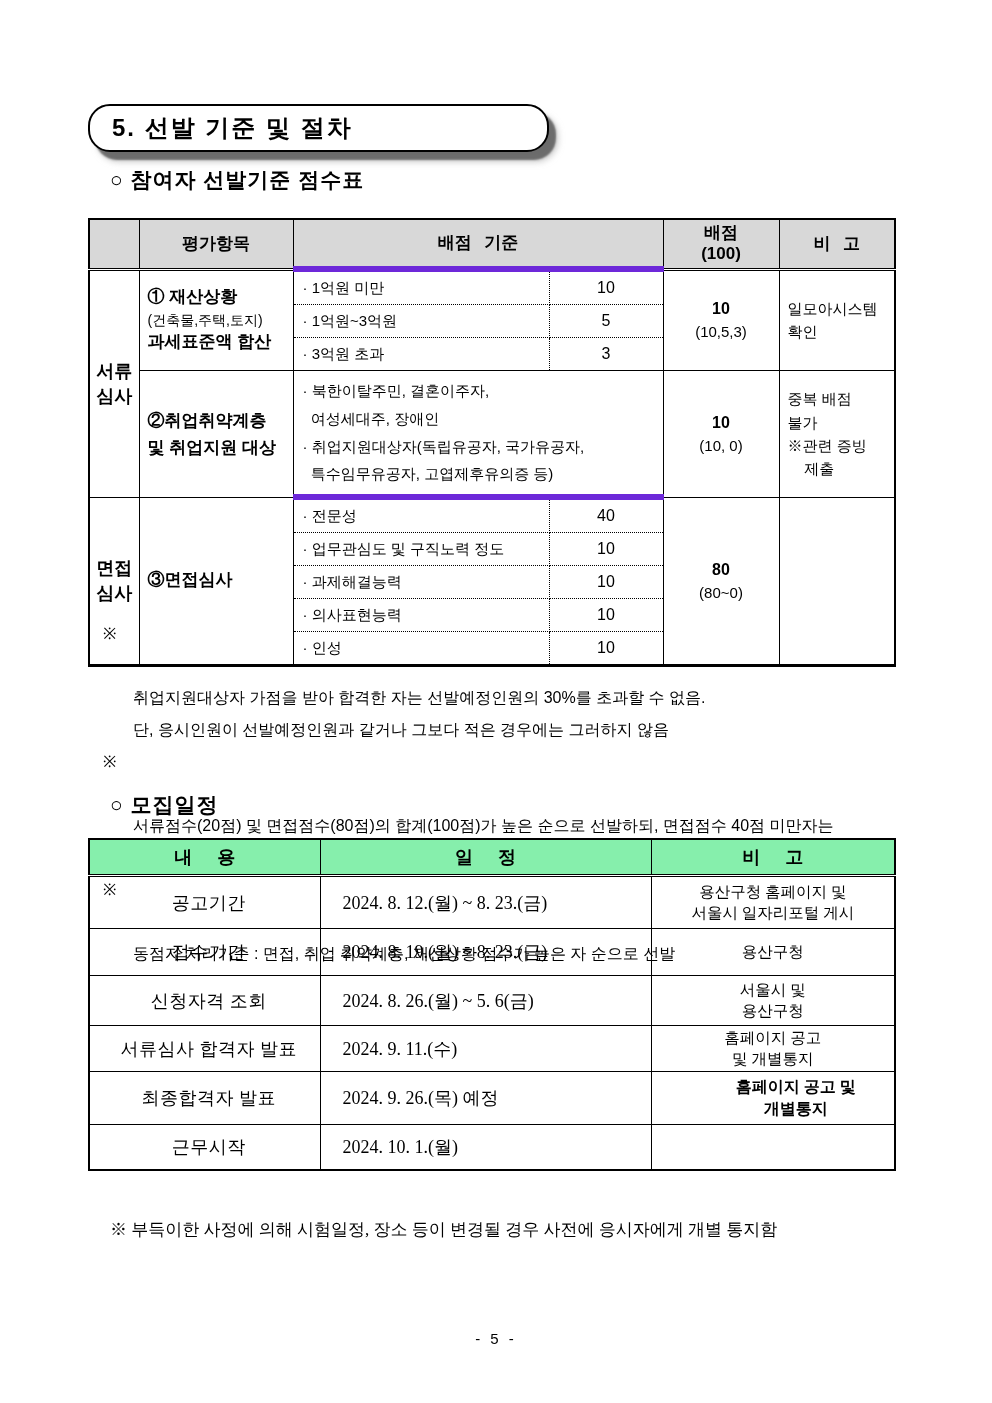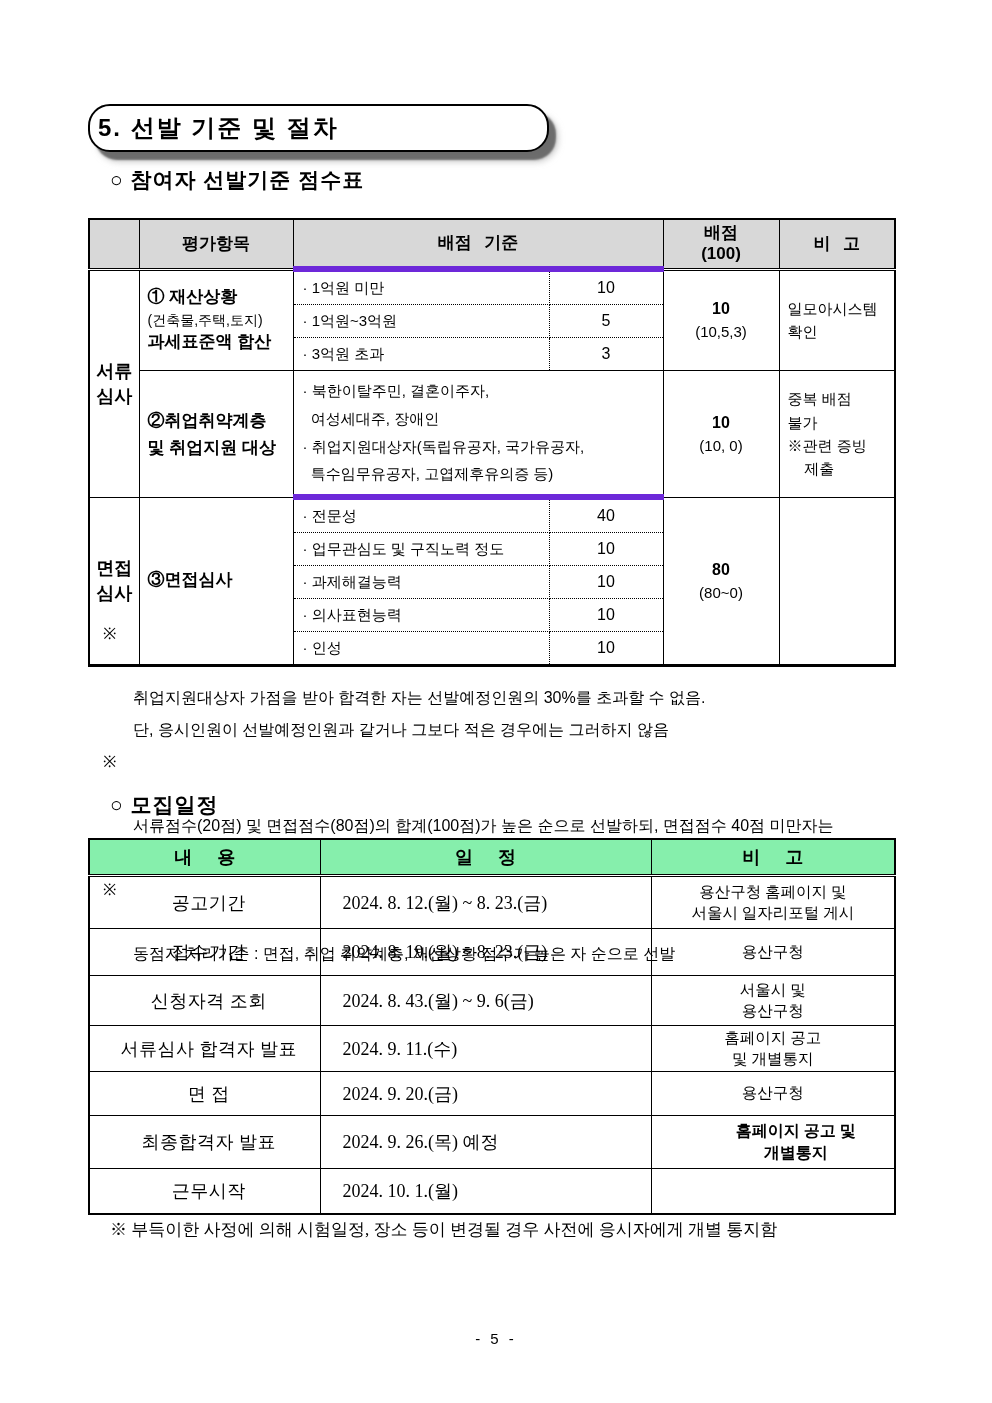--- a/index.html
+++ b/index.html
@@ -4,21 +4,21 @@
 <style>
   html,body{margin:0;padding:0;background:#fff;}
   .page{position:relative;width:992px;height:1403px;background:#ffffff;overflow:hidden;
         font-family:"Liberation Sans",sans-serif;color:#000;}
 
   
   .title-box{position:absolute;left:88px;top:104px;width:457px;height:44px;
              background:#fff;border:2.5px solid #000;border-radius:22px;
              box-shadow:7px 8px 2px rgba(90,90,90,.85),9px 10px 6px rgba(160,160,160,.55);
              display:flex;align-items:center;}
-  .title-box .title-text{font-size:24px;font-weight:bold;letter-spacing:2px;padding-left:8px;
+  .title-box .title-text{font-size:24px;font-weight:bold;letter-spacing:2px;padding-left:22px;
              font-family:"Liberation Sans",sans-serif;}
 
   
   .heading{position:absolute;left:110px;font-size:21px;font-weight:bold;letter-spacing:1px;}
   .heading.h-score{top:166px;}
   .heading.h-sched{top:791px;}
 
   
   table{border-collapse:collapse;table-layout:fixed;position:absolute;left:88px;}
   th,td{vertical-align:middle;padding:0;overflow:hidden;}
@@ -216,35 +216,30 @@
         <td class="c-note">용산구청 홈페이지 및
 서울시 일자리포털 게시</td>
       </tr>
       <tr style="height:47px">
         <td class="c-content">접수기간</td>
         <td class="c-date">2024. 8. 19.(월) ~ 8. 23.(금)</td>
         <td class="c-note">용산구청</td>
       </tr>
       <tr style="height:50px">
         <td class="c-content">신청자격 조회</td>
-        <td class="c-date">2024. 8. 43.(월) ~ 9. 6(금)</td>
+        <td class="c-date">2024. 8. 26.(월) ~ 5. 6(금)</td>
         <td class="c-note">서울시 및
 용산구청</td>
       </tr>
       <tr style="height:46px">
         <td class="c-content">서류심사 합격자 발표</td>
         <td class="c-date">2024. 9. 11.(수)</td>
         <td class="c-note">홈페이지 공고
 및 개별통지</td>
       </tr>
-      <tr style="height:44px">
-        <td class="c-content">면 접</td>
-        <td class="c-date">2024. 9. 20.(금)</td>
-        <td class="c-note">용산구청</td>
-      </tr>
       <tr style="height:53px">
         <td class="c-content">최종합격자 발표</td>
         <td class="c-date">2024. 9. 26.(목) 예정</td>
         <td class="c-note b">홈페이지 공고 및
 개별통지</td>
       </tr>
       <tr style="height:45px">
         <td class="c-content">근무시작</td>
         <td class="c-date">2024. 10. 1.(월)</td>
         <td class="c-note"></td>

